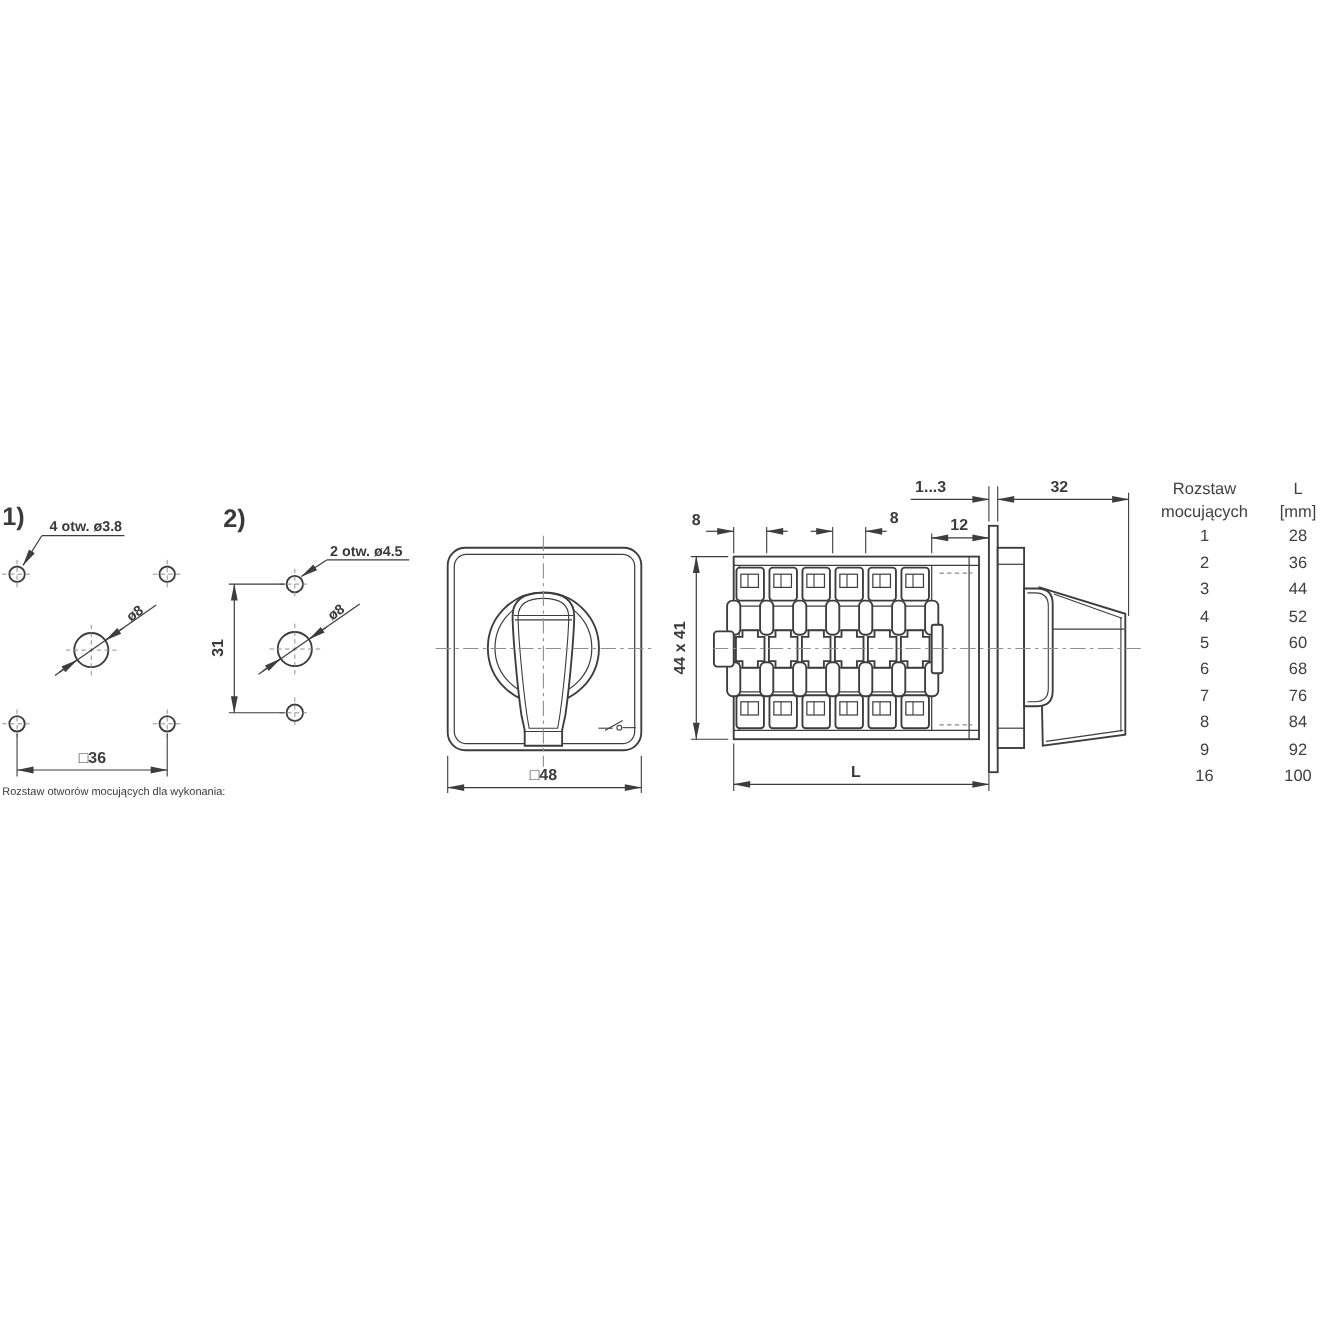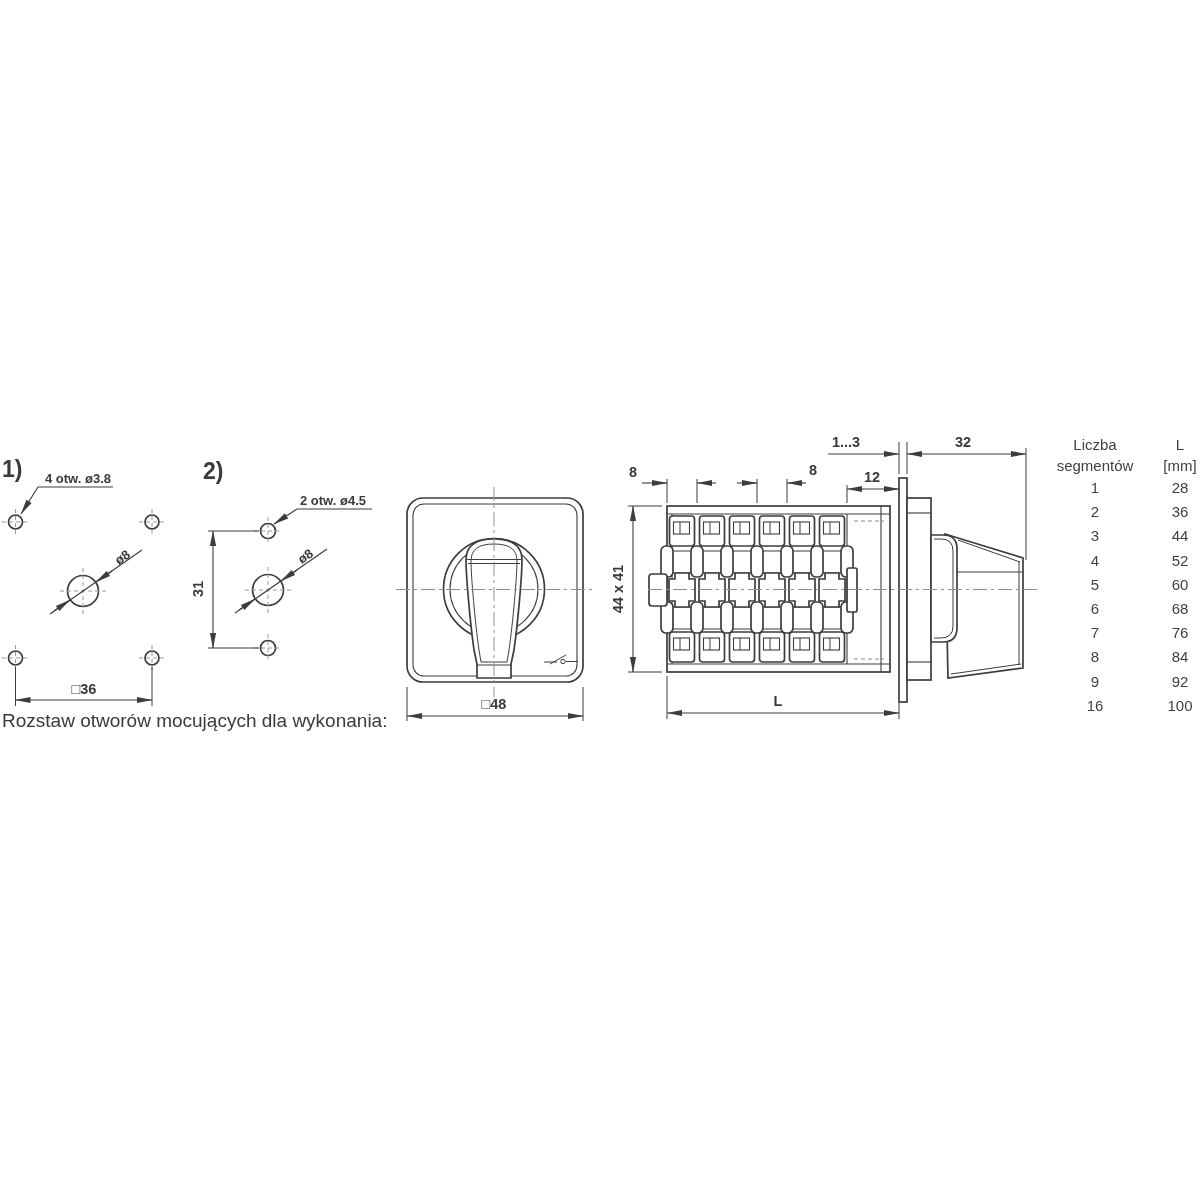--- a/index.html
+++ b/index.html
@@ -15,21 +15,21 @@
   svg .hid{stroke:#8a8a8a;stroke-width:1;fill:none;stroke-dasharray:4 3;}
   svg text{fill:#3a3a3a;font-family:"Liberation Sans","DejaVu Sans",sans-serif;
            font-weight:600;font-size:14.5px;}
   svg text.marker{font-size:23px;font-weight:700;}
   svg text.small{font-size:13px;}
   .seg-table{position:absolute;left:1040px;top:434px;width:170px;font-size:15px;color:#3f3f3f;}
   .seg-table .hrow{display:flex;line-height:21px;}
   .seg-table .trow{display:flex;line-height:24.2px;}
   .seg-table .c1{width:110px;text-align:center;}
   .seg-table .c2{width:60px;text-align:center;}
-  .notes{position:absolute;left:2px;top:711px;font-size:19px;line-height:20.5px;color:#3a3a3a;}
+  .notes{position:absolute;left:2px;top:711px;font-size:10px;line-height:20.5px;color:#3a3a3a;}
 </style>
 </head>
 <body>
 
 <div class="stage">
 
 <svg class="drawing" viewBox="0 0 1200 1200">
   <defs>
     <marker id="arr" viewBox="0 0 16 8" refX="15.5" refY="4" markerWidth="16" markerHeight="8" orient="auto-start-reverse" markerUnits="userSpaceOnUse">
       <path d="M0.5,0.9 L16,4 L0.5,7.1 Z" fill="#3d3d3d"></path>
@@ -244,25 +244,25 @@
 
     <line class="xln" x1="667" y1="676" x2="667" y2="719"></line>
     <line class="xln" x1="899" y1="703" x2="899" y2="719"></line>
     <line class="thin" x1="667" y1="713" x2="899" y2="713" marker-start="url(#arr)" marker-end="url(#arr)"></line>
     <text x="778" y="706" text-anchor="middle">L</text>
   </g>
 </svg>
 
 <div class="seg-table">
   <div class="hrow">
-    <span class="c1">Liczba</span>
+    <span class="c1">Rozstaw</span>
     <span class="c2">L</span>
   </div>
   <div class="hrow">
-    <span class="c1">segmentów</span>
+    <span class="c1">mocujących</span>
     <span class="c2">[mm]</span>
   </div>
   <div>
         <div class="trow">
           <span class="c1">1</span>
           <span class="c2">28</span>
         </div>
         <div class="trow">
           <span class="c1">2</span>
           <span class="c2">36</span>

